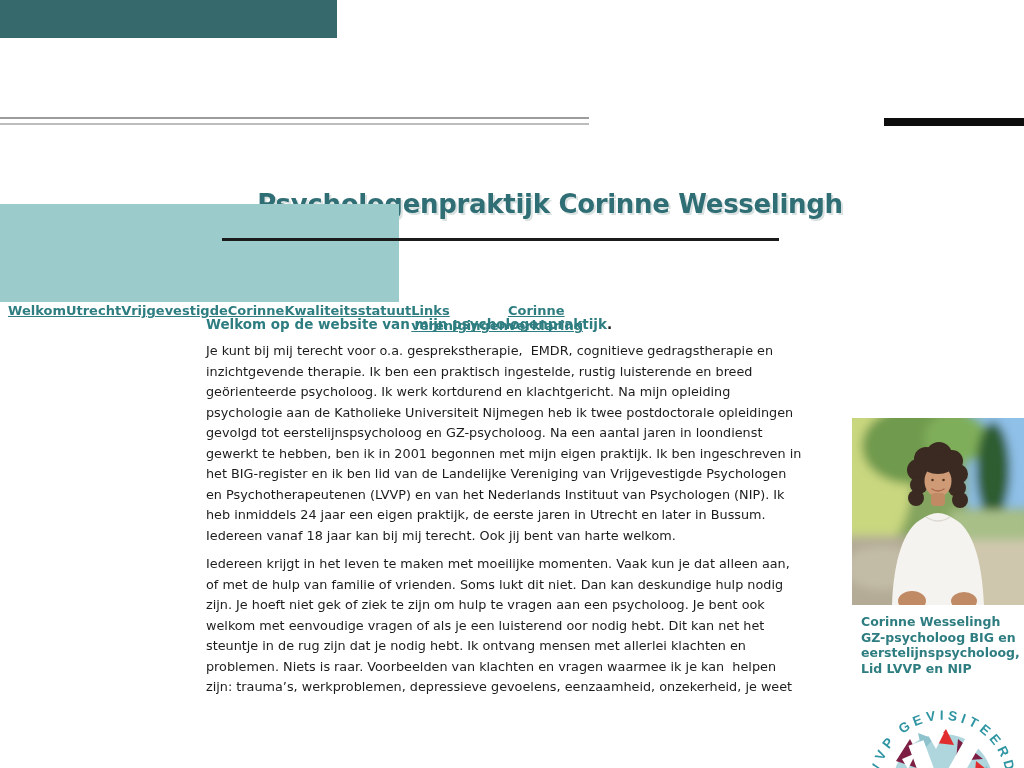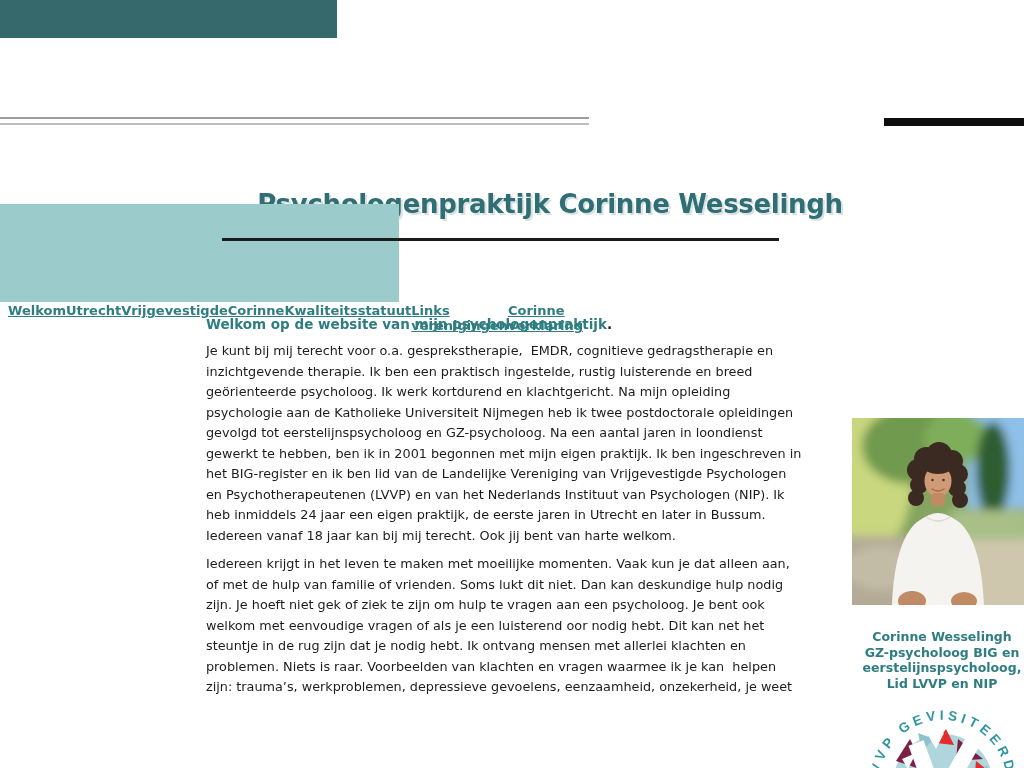--- a/index.html
+++ b/index.html
@@ -36,24 +36,23 @@
   }
   .content h2 .period{color:#1c1c1c;}
   .content p{
     margin:0;margin-top:18px;
     font-size:12.8px;line-height:20.5px;white-space:pre-wrap;
   }
   .content p.spaced{margin-top:8px;}
   
   .portrait{left:852px;top:418px;width:172px;height:187px;display:block;}
   .caption{
-    left:861px;top:629px;width:162px;
+    left:861px;top:614px;width:162px;
     font-size:12.5px;font-weight:bold;line-height:15.5px;color:#2e7d80;
     white-space:pre-wrap;
-    text-align:center;
   }
   .badge{left:858px;top:699px;width:170px;height:170px;display:block;}
 </style>
 </head>
 <body>
 
 <div class="abs top-rect"></div>
 <div class="abs rule-1"></div>
 <div class="abs rule-2"></div>
 <div class="abs black-bar"></div>

